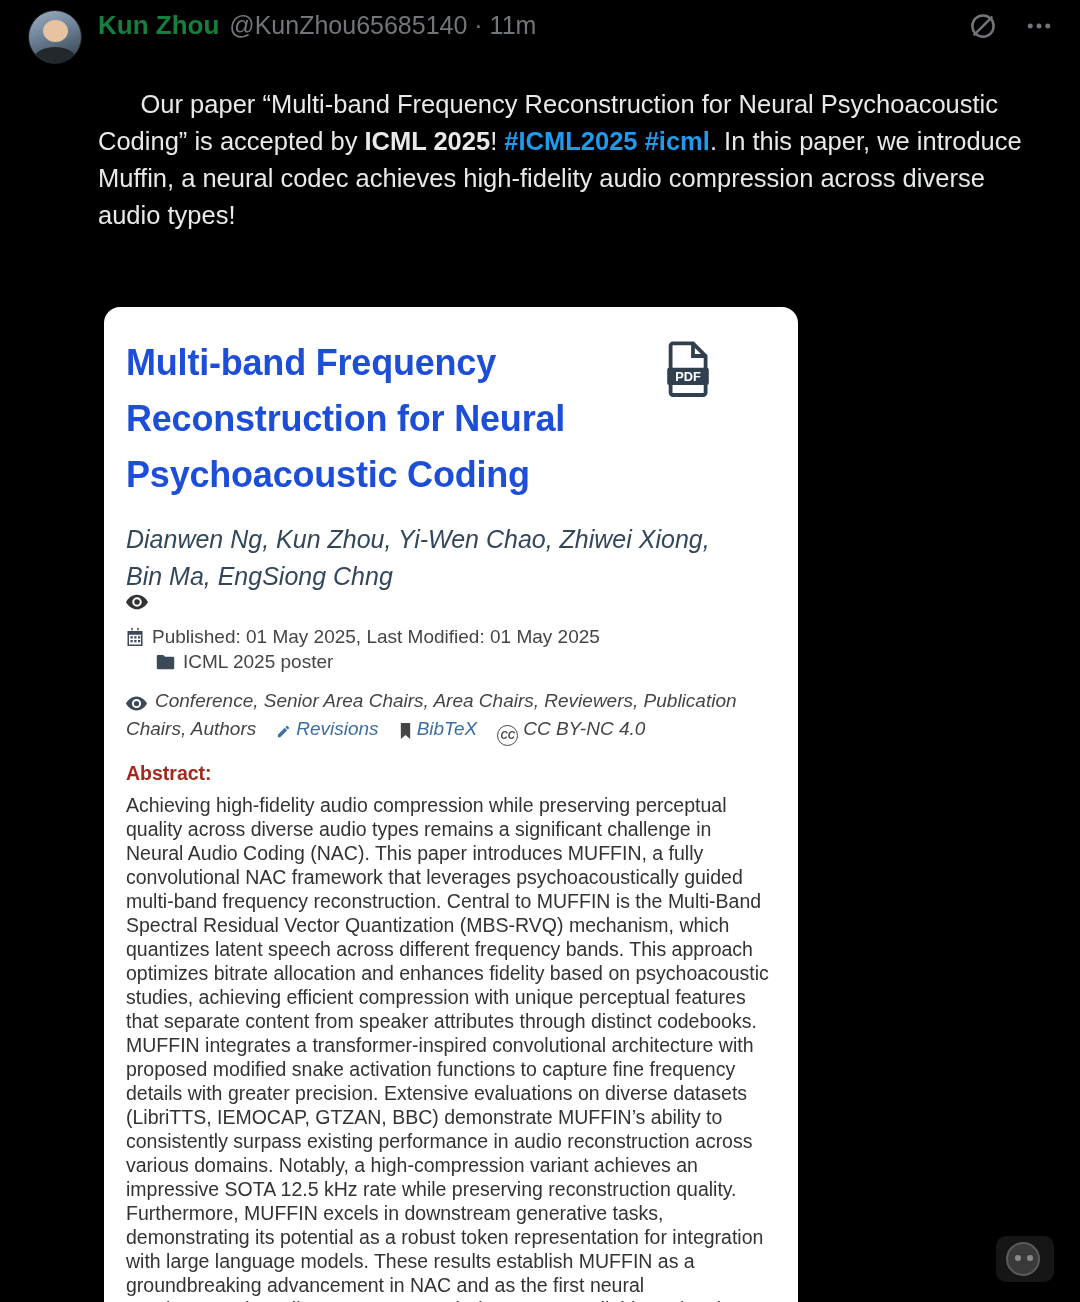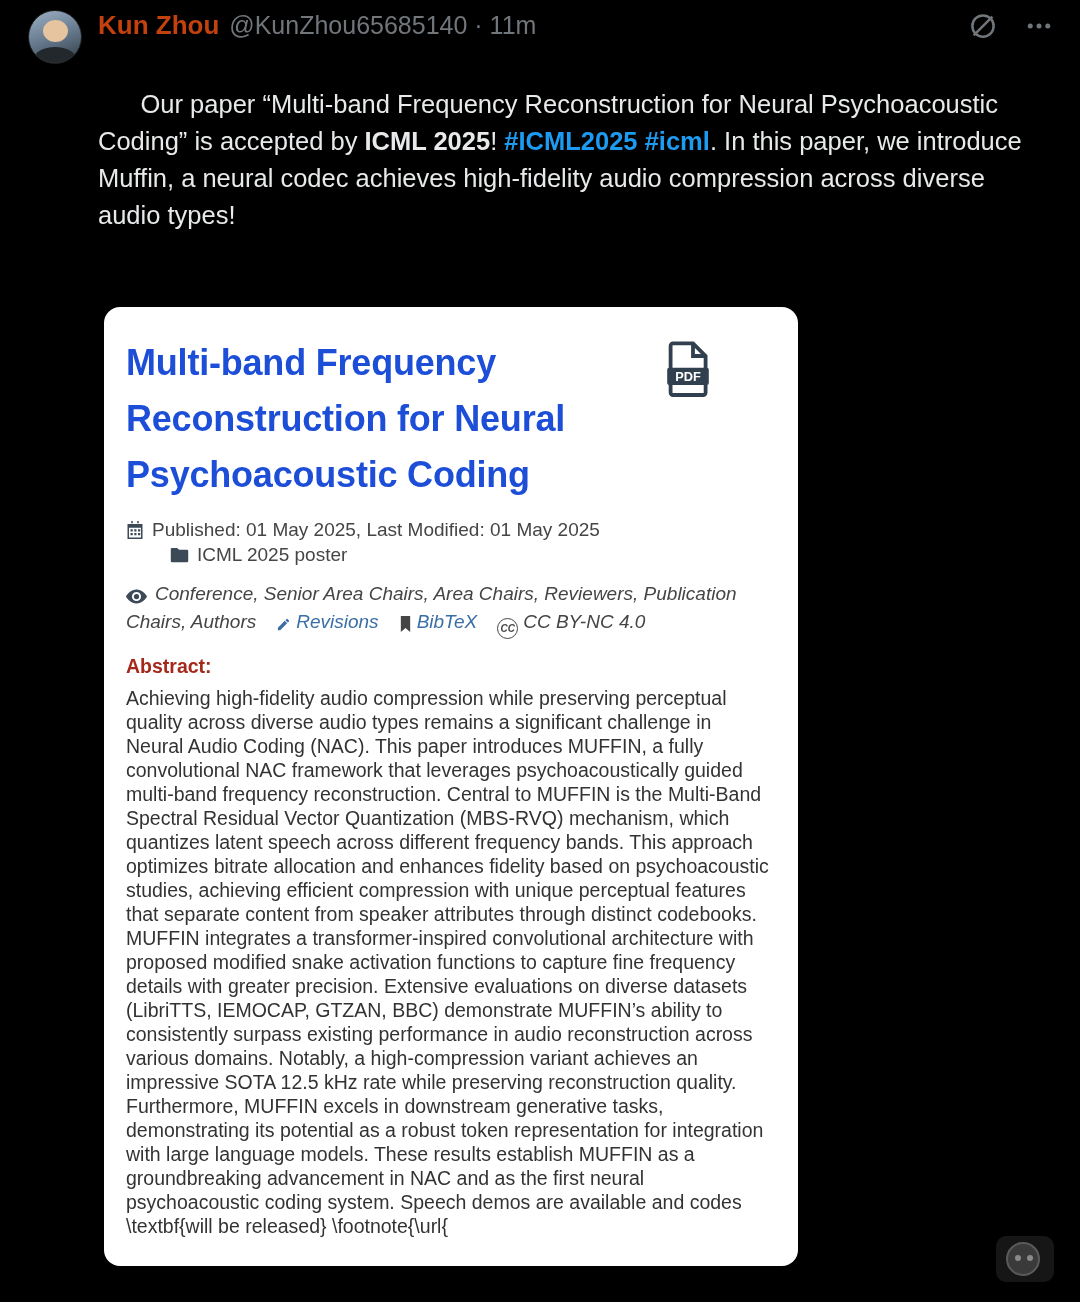--- a/index.html
+++ b/index.html
@@ -14,21 +14,21 @@
   .avatar{
     width:52px;height:52px;border-radius:50%;position:relative;overflow:hidden;
     background:linear-gradient(160deg,#9db0c4 0%,#6b7f94 45%,#2e3a44 100%);
     border:1px solid #222;
   }
   .avatar::after{content:"";position:absolute;left:14px;top:9px;width:25px;height:22px;border-radius:50%;background:#e6c4a0;}
   .avatar::before{content:"";position:absolute;left:5px;bottom:-8px;width:42px;height:24px;border-radius:50% 50% 0 0;background:#23282d;}
   .content{flex:1;min-width:0;}
 
   .header-row{display:flex;align-items:center;}
-  .name{font-weight:700;color:#c2410c;font-size:26px;}
+  .name{font-weight:700;color:#15803d;font-size:26px;}
   .tweet-meta{color:#71767b;font-size:25px;margin-left:10px;}
   .header-spacer{flex:1;}
   .hdr-icon{color:#71767b;margin-left:26px;display:flex;align-items:center;}
 
   .tweet-text{
     color:#e7e9ea;font-size:25.5px;line-height:37px;margin-top:8px;
     white-space:pre-wrap;word-wrap:break-word;
   }
   .tweet-text .b{font-weight:700;}
   .tweet-text .lnk{color:#1d9bf0;font-weight:700;text-decoration:none;cursor:pointer;}
@@ -48,21 +48,21 @@
   }
   .pdf-icon{flex:0 0 auto;margin-left:18px;margin-top:6px;}
 
   .authors-row{margin-top:18px;max-width:610px;}
   .authors{
     font-style:italic;font-size:25px;color:#33475b;line-height:1.45;font-weight:500;
   }
 
   .meta-row{margin-top:16px;font-size:19px;color:#454545;}
   .meta-group{display:inline-flex;align-items:center;gap:8px;}
-  .meta-group + .meta-group{margin-left:44px;}
+  .meta-group + .meta-group{margin-left:30px;}
   .meta-icon{color:#3c4a58;display:inline-flex;vertical-align:middle;}
   .readers-row{margin-top:12px;font-size:19px;color:#454545;line-height:28px;max-width:648px;font-style:italic;}
   .readers-row .meta-icon{vertical-align:-4px;margin-right:8px;}
   .inline-link{color:#3a6ea5;text-decoration:none;cursor:pointer;white-space:nowrap;margin-left:20px;}
   .inline-link .meta-icon{color:#3a6ea5;margin-right:5px;}
   .inline-plain{white-space:nowrap;margin-left:20px;color:#454545;}
   .cc-badge{
     display:inline-block;width:19px;height:19px;border:1.6px solid #454545;border-radius:50%;
     font-size:10px;font-weight:700;line-height:19px;text-align:center;color:#454545;
     vertical-align:-4px;margin-right:5px;letter-spacing:0;
@@ -128,20 +128,25 @@
         <div class="pdf-icon">
           <svg width="48" height="56" viewBox="0 0 24 28">
             <path d="M4.5 1.2h10l6.3 6.3v18.3a1.2 1.2 0 0 1-1.2 1.2H4.5a1.2 1.2 0 0 1-1.2-1.2V2.4a1.2 1.2 0 0 1 1.2-1.2z" fill="none" stroke="#31404f" stroke-width="1.9"></path>
             <path d="M14.5 1.2v6.3h6.3" fill="none" stroke="#31404f" stroke-width="1.9"></path>
             <rect x="1.6" y="13.4" width="20.8" height="8.6" rx="1" fill="#31404f"></rect>
             <text x="12" y="19.9" text-anchor="middle" font-size="6.4" font-weight="bold" fill="#ffffff">PDF</text>
           </svg>
         </div>
       </div>
 
+      <div class="authors-row">
+        <span class="authors">Dianwen Ng, Kun Zhou, Yi-Wen Chao, Zhiwei Xiong, Bin Ma, EngSiong Chng</span><span class="eye-inline"><svg width="22" height="16" viewBox="0 0 24 16" fill="currentColor">
+              <path d="M12 0C6 0 1.7 4.6 0 8c1.7 3.4 6 8 12 8s10.3-4.6 12-8c-1.7-3.4-6-8-12-8zm0 13.2A5.2 5.2 0 1 1 12 2.8a5.2 5.2 0 0 1 0 10.4zm0-8.2a3 3 0 1 0 0 6 3 3 0 0 0 0-6z"></path>
+            </svg></span>
+      </div>
 
       <div class="meta-row">
         <span class="meta-group">
           <span class="meta-icon">
             <svg width="18" height="18" viewBox="0 0 24 24" fill="currentColor">
                 <path d="M7 0h2v3H7zM15 0h2v3h-2z"></path>
                 <path d="M2 4h20v20H2V4zm2 5v13h16V9H4z"></path>
                 <path d="M6 11h3v3H6zM11 11h3v3h-3zM16 11h3v3h-3zM6 16h3v3H6zM11 16h3v3h-3zM16 16h3v3h-3z"></path>
               </svg>
           </span>

